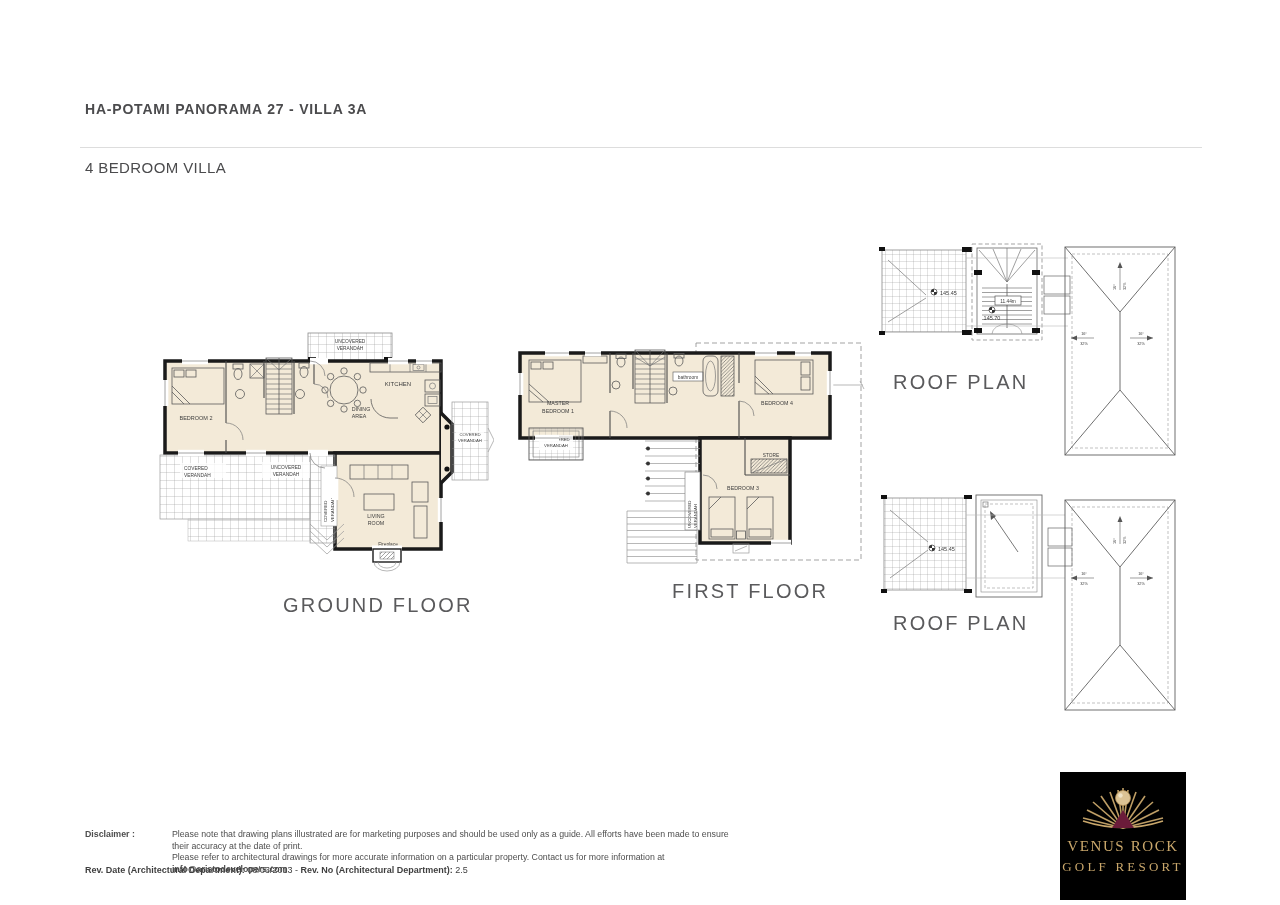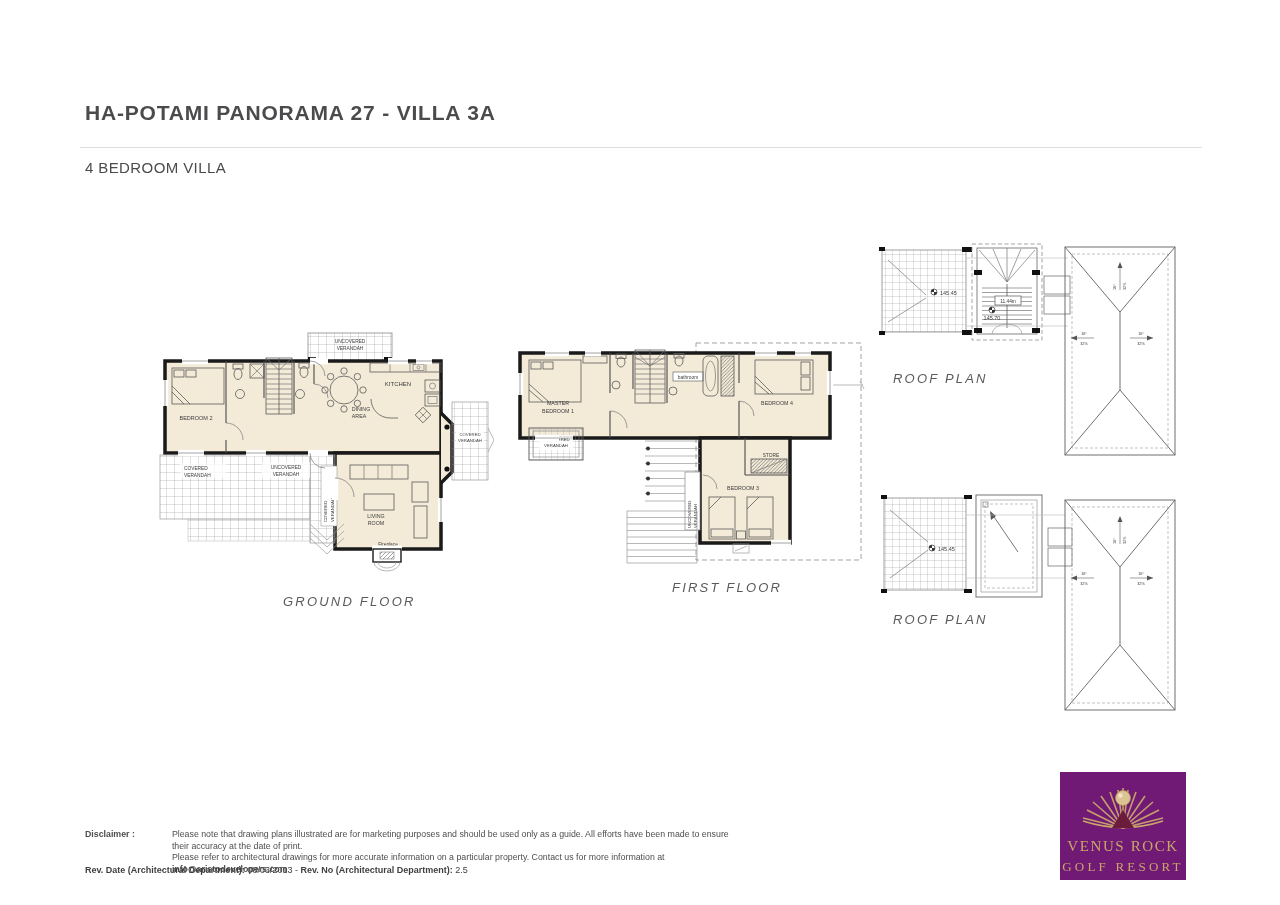--- a/index.html
+++ b/index.html
@@ -2,38 +2,38 @@
 <html><head>
 <meta charset="utf-8">
 <style>
   html,body{margin:0;padding:0;}
   body{
     width:1280px;height:905px;position:relative;background:#ffffff;
     font-family:"Liberation Sans",sans-serif;overflow:hidden;color:#444;
   }
   .abs{position:absolute;}
   .title{
-    left:85px;top:101px;font-size:21px;font-weight:bold;color:#4b4b4d;
+    left:85px;top:101px;font-size:14px;font-weight:bold;color:#4b4b4d;
     letter-spacing:0.8px;
   }
   .divider{left:80px;top:147px;width:1122px;height:1px;background:#dddddd;}
   .subtitle{
     left:85px;top:159px;font-size:15px;font-weight:normal;color:#4b4b4d;
     letter-spacing:0.4px;
   }
   .plan-caption{
-    font-size:13px;color:#5a5a5c;letter-spacing:2.2px;font-weight:normal;font-style:italic;
+    font-size:20px;color:#5a5a5c;letter-spacing:2.2px;font-weight:normal;
   }
   .footer{font-size:8.8px;color:#4e4e4e;line-height:11.5px;gap:32px;}
   .disclaimer{left:85px;top:829px;width:660px;display:flex;}
   .disclaimer .lbl{font-weight:bold;white-space:nowrap;margin-right:5px;}
   .rev{left:85px;top:865px;font-size:9px;color:#3f3f3f;}
   .rev b{font-weight:bold;}
   .logo{
-    left:1060px;top:772px;width:126px;height:108px;background:#701a75;
+    left:1060px;top:772px;width:126px;height:128px;background:#000000;
     display:flex;flex-direction:column;align-items:center;justify-content:flex-start;
   }
   .logo-name{
     font-family:"Liberation Serif",serif;color:#c9a76b;font-size:15px;
     letter-spacing:1.6px;margin-top:2px;white-space:nowrap;
   }
   .logo-tag{
     font-family:"Liberation Serif",serif;color:#c9a76b;font-size:13px;
     letter-spacing:3.2px;margin-top:4px;white-space:nowrap;
   }

